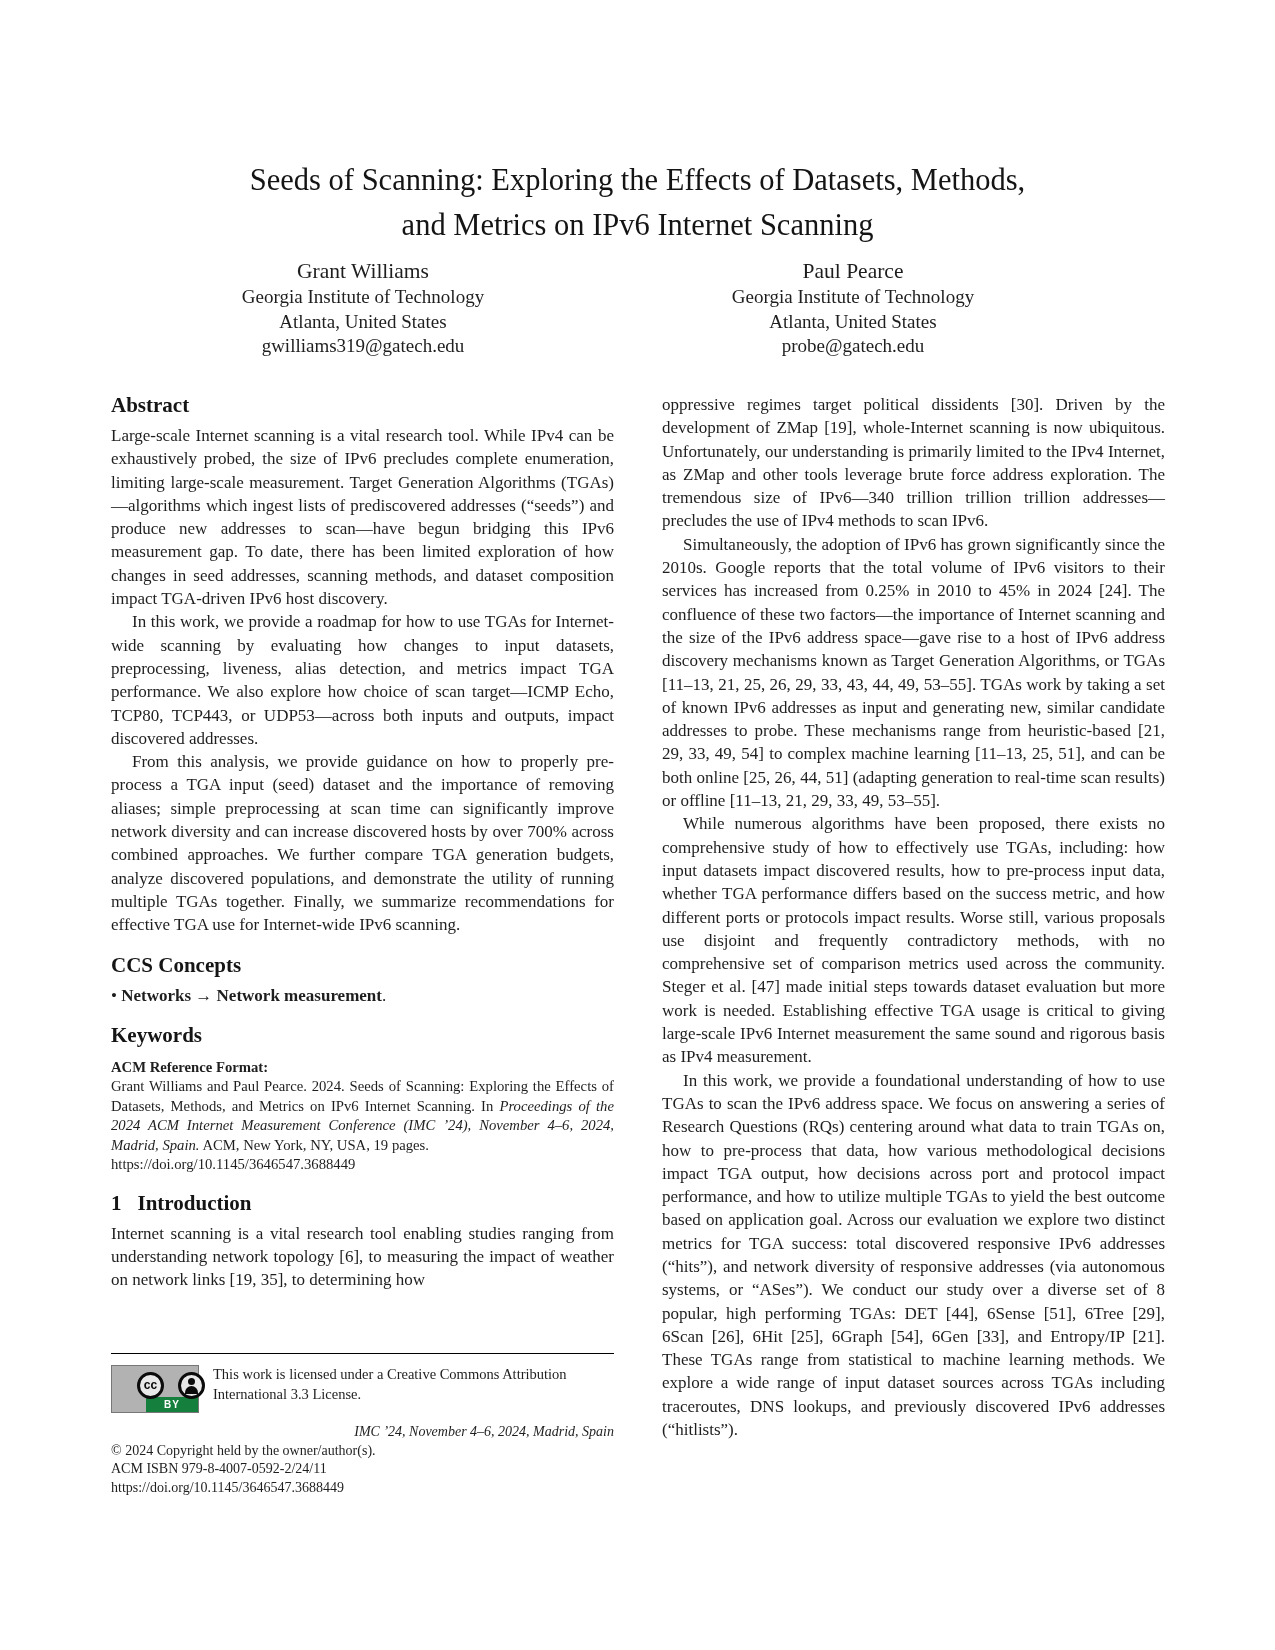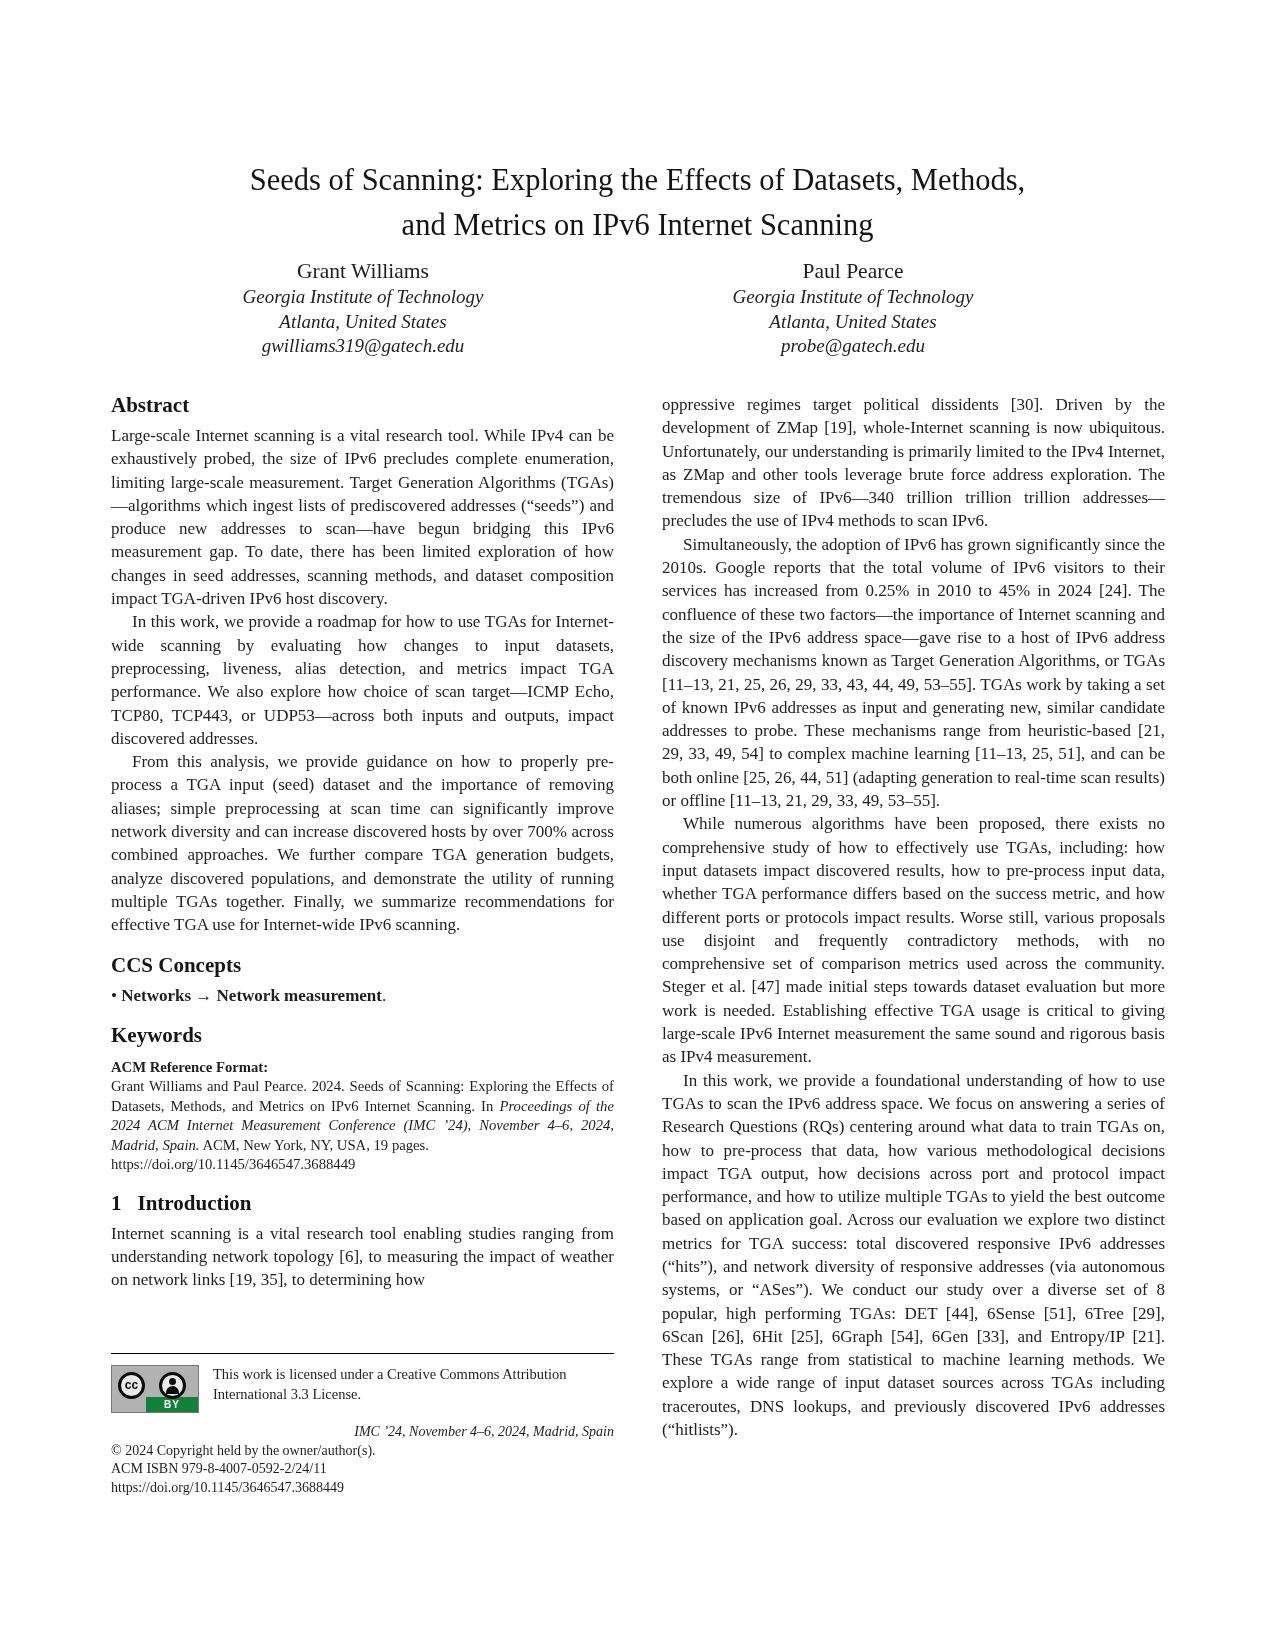--- a/index.html
+++ b/index.html
@@ -11,21 +11,21 @@
   }
   .title{
     position:absolute;top:158px;left:60px;right:60px;
     text-align:center;font-weight:400;font-size:30.5px;line-height:45px;
     color:#141414;margin:0;
   }
   .author{position:absolute;top:257px;width:500px;text-align:center;}
   .author.a1{left:113px;}
   .author.a2{left:603px;}
   .author .name{font-size:21.5px;line-height:28px;margin:0;}
-  .author .line{font-size:19px;line-height:24.5px;margin:0;font-style:italic;}
+  .author .line{font-size:19px;line-height:24.5px;margin:0;}
 
   .col{
     position:absolute;top:378px;width:503px;
     font-size:17px;line-height:23.3px;text-align:justify;
   }
   .col-left{left:111px;}
   .col-right{left:662px;padding-top:15px;}
 
   h2.sec{font-size:21px;line-height:26px;font-weight:700;margin:15px 0 6px;text-align:left;color:#151515;}
   h2.sec.first{margin-top:14px;}
@@ -51,21 +51,21 @@
     background:#b2b2b2;border:1px solid #777;box-sizing:border-box;
   }
   .cc-bar{
     position:absolute;left:34px;right:0;bottom:0;height:15px;background:#15803d;
     color:#fff;font-family:"Liberation Sans",sans-serif;font-size:10px;font-weight:700;
     line-height:15px;text-align:center;letter-spacing:1px;
   }
   .cc-circle{
     position:absolute;top:6px;width:27px;height:27px;box-sizing:border-box;
     border:3px solid #0b0b0b;border-radius:50%;background:#e9e9e9;
-    display:flex;align-items:center;justify-content:center;z-index:2;
+    display:flex;align-items:center;justify-content:center;z-index:2;margin-left:19px;
   }
   .cc-circle.cc{left:6px;font-family:"Liberation Sans",sans-serif;font-size:12px;font-weight:700;color:#0b0b0b;}
   .cc-circle.person{left:47px;flex-direction:column;justify-content:flex-start;}
   .p-head{width:7px;height:7px;border-radius:50%;background:#0b0b0b;margin-top:3px;}
   .p-body{width:13px;height:8px;border-radius:7px 7px 0 0;background:#0b0b0b;margin-top:1px;}
 </style>
 </head>
 <body>
 
 <div class="page">

